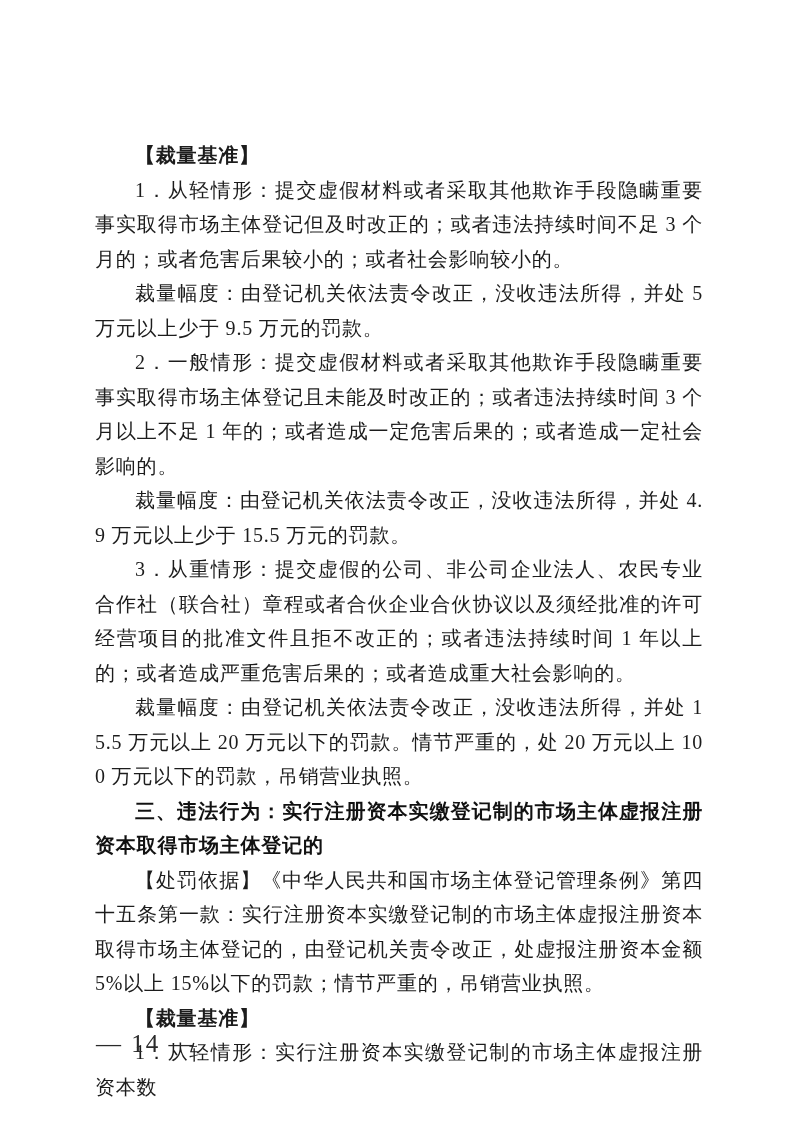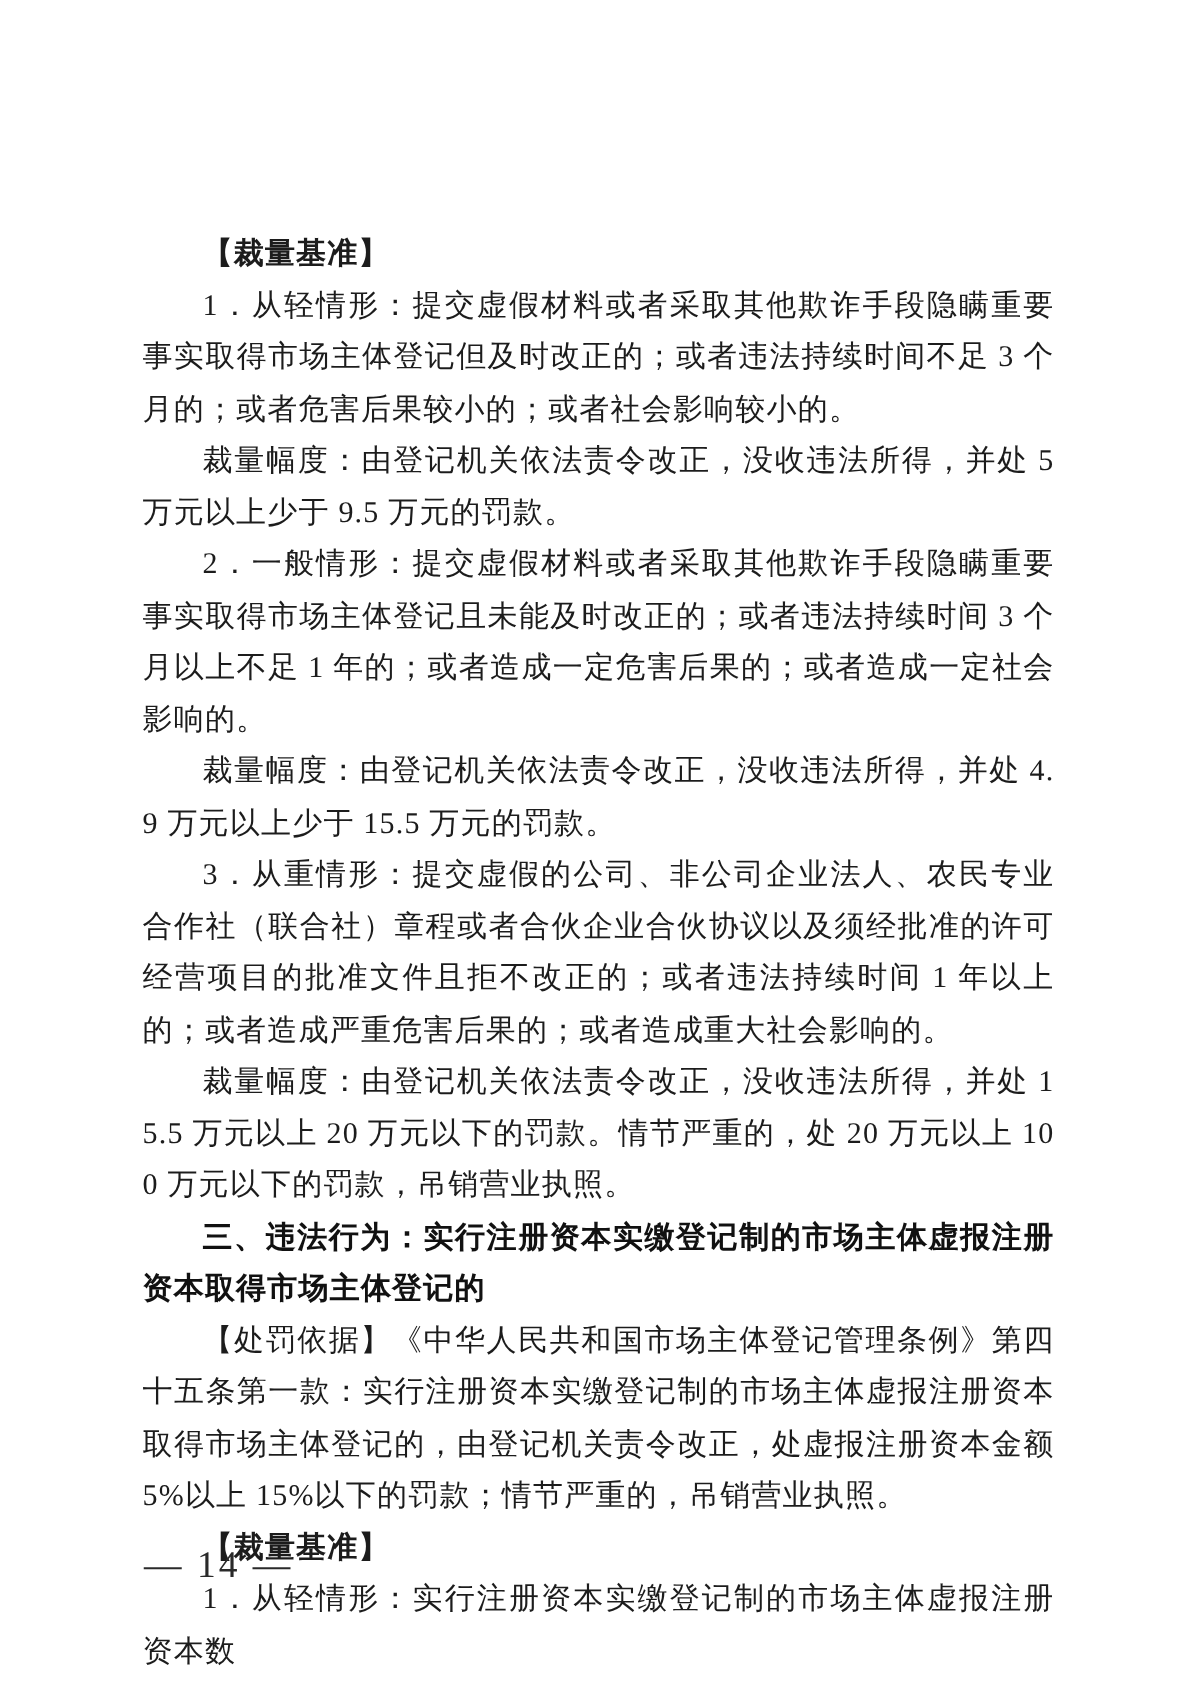--- a/index.html
+++ b/index.html
@@ -12,21 +12,21 @@
     width: 793px;
     height: 1122px;
     background: #ffffff;
     overflow: hidden;
     font-family: "Liberation Serif", "DejaVu Serif", serif;
     color: #1c1c1c;
   }
   .content {
     position: absolute;
     left: 95px;
-    top: 152px;
+    top: 138px;
     width: 608px;
   }
   .para {
     margin: 0;
     font-size: 20px;
     line-height: 34.5px;
     text-align: justify;
     text-justify: inter-character;
     text-indent: 2em;
     letter-spacing: 0.8px;

